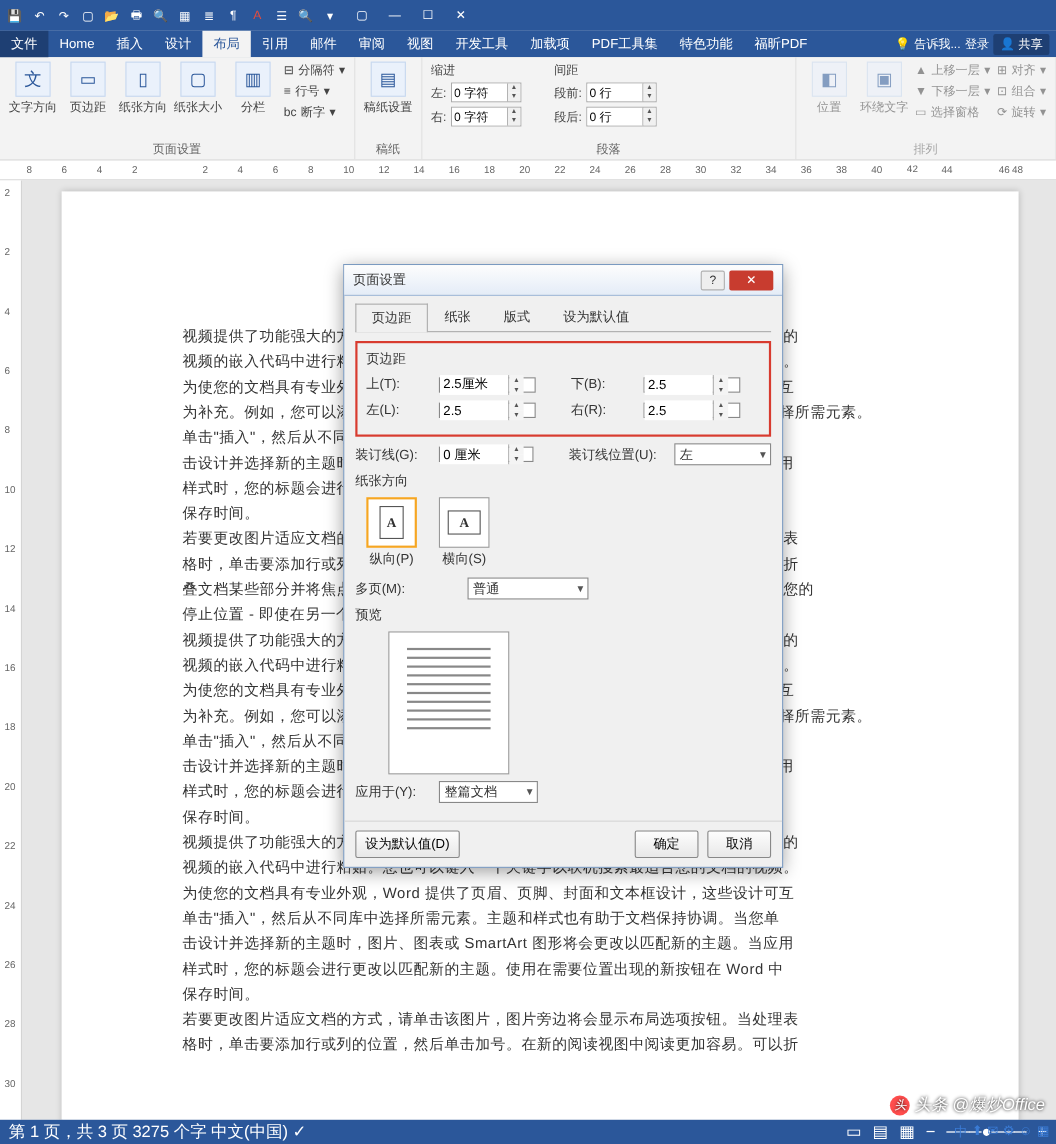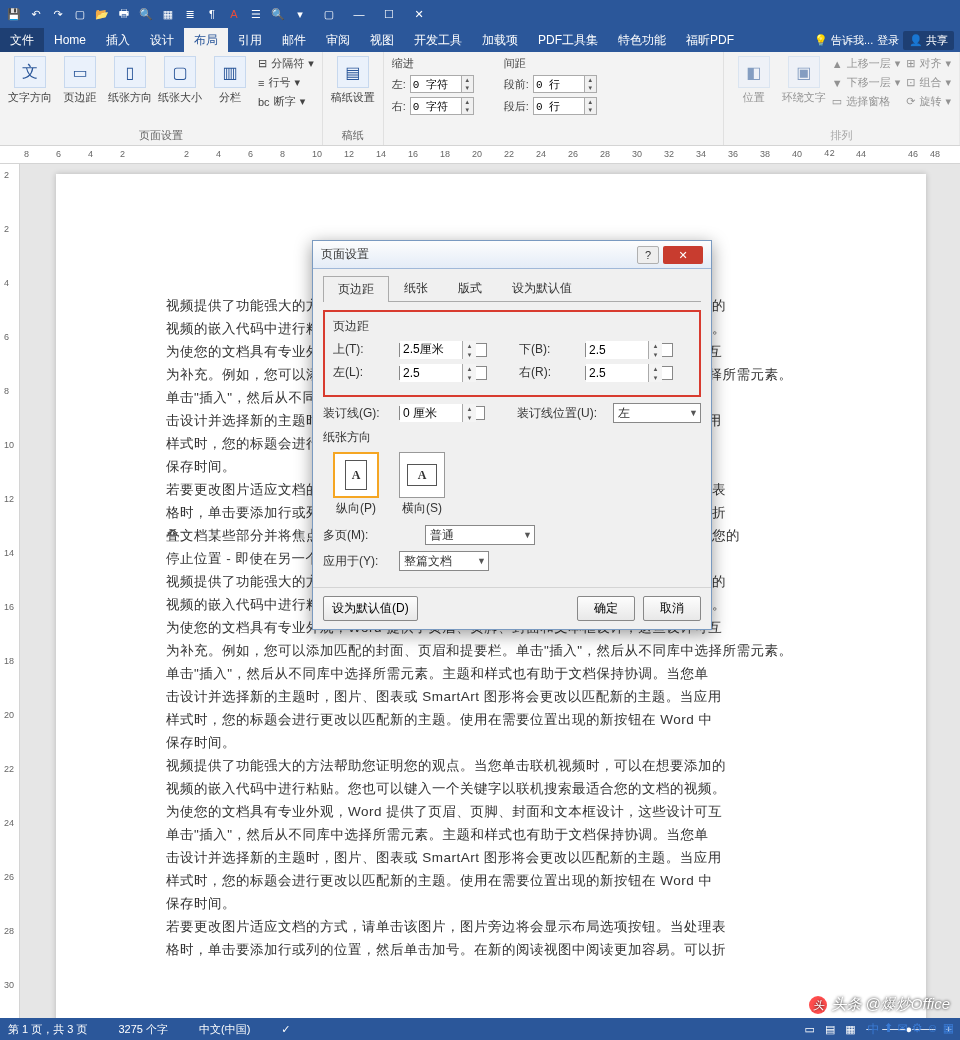--- a/index.html
+++ b/index.html
@@ -20,35 +20,35 @@
 
 .ribbon { height: 94px; background: #f3f3f3; border-bottom: 1px solid #d4d4d4; display: flex; font-size: 11px; color:#444; }
 .rgroup { border-right: 1px solid #e0e0e0; padding: 4px 8px 2px; display:flex; flex-direction:column; }
 .rgroup-body { flex:1; display:flex; align-items:flex-start; gap:6px; }
 .rgroup-label { text-align:center; font-size:11px; color:#666; padding-top:2px; }
 .rbig { display:flex; flex-direction:column; align-items:center; gap:2px; width:44px; }
 .rbig .ico { width:32px; height:32px; border:1px solid #c7d8ee; background:#eaf1fb; display:flex; align-items:center; justify-content:center; font-size:16px; color:#2b579a; }
 .rsmall { display:flex; flex-direction:column; gap:4px; }
 .rline { display:flex; align-items:center; gap:4px; white-space:nowrap; }
 .spin { border:1px solid #ababab; background:#fff; height:18px; display:flex; align-items:center; }
-.spin input { border:none; width:50px; height:16px; font-size:11px; padding:0 2px; outline:none;font-family:Liberation Mono, monospace; }
+.spin input { border:none; width:50px; height:16px; font-size:11px; padding:0 2px; outline:none; }
 .spin .ud { width:12px; display:flex; flex-direction:column; border-left:1px solid #ababab; }
 .spin .ud span { height:8px; font-size:7px; line-height:8px; text-align:center; color:#555; background:#f0f0f0; }
 
 .ruler-h { height: 18px; background: #fff; display:flex; align-items:center; font-size:9px; color:#666; position:relative; border-bottom:1px solid #d4d4d4; }
 .ruler-h .tick { position:absolute; top:3px; font-size:9px; }
 
 .workspace { position:absolute; top:164px; left:0; right:0; bottom:22px; background:#e6e6e6; display:flex; }
 .ruler-v { width:20px; background:#fff; border-right:1px solid #d4d4d4; position:relative; font-size:9px; color:#666; }
 .ruler-v .vt { position:absolute; left:4px; }
 .page-area { flex:1; overflow:hidden; position:relative; }
 .page { position:absolute; left:36px; top:10px; width:870px; height:1100px; background:#fff; box-shadow:0 0 6px rgba(0,0,0,.2); padding:120px 110px; }
 .page p { font-size:13.5px; line-height:23px; color:#333; text-align:justify; letter-spacing:.5px; }
 
-.statusbar { position:absolute; left:0; right:0; bottom:0; height:22px; background:#2b579a; color:#fff; font-size:11px; display:flex; align-items:center; padding:0 8px; gap:31px; }
+.statusbar { position:absolute; left:0; right:0; bottom:0; height:22px; background:#2b579a; color:#fff; font-size:15px; display:flex; align-items:center; padding:0 8px; gap:4px; }
 .statusbar .right { margin-left:auto; display:flex; gap:10px; align-items:center; }
 
 .dialog { position:absolute; left:312px; top:240px; width:400px; background:#f0f0f0; border:1px solid #7a9ac0; box-shadow:0 4px 16px rgba(0,0,0,.4); font-size:12px; color:#333; }
 .dlg-title { height:28px; background:linear-gradient(#fdfdfd,#e4ecf7); border-bottom:1px solid #a0b8d8; display:flex; align-items:center; padding:0 8px; }
 .dlg-title .t { flex:1; }
 .dlg-title .help { width:22px; height:18px; border:1px solid #b0b0b0; background:#eee; text-align:center; font-size:11px; line-height:16px; margin-right:4px; border-radius:2px; }
 .dlg-title .close { width:40px; height:18px; background:#c83c2f; color:#fff; text-align:center; line-height:18px; border-radius:2px; font-size:11px; }
 .dlg-body { padding:6px 10px 10px; }
 .tabs { display:flex; border-bottom:1px solid #ababab; margin-bottom:8px; }
 .tab { padding:4px 14px; border:1px solid transparent; border-bottom:none; font-size:12px; }
@@ -212,20 +212,21 @@
             <div class="spin">
               <input value="0 行" style="">
               <div class="ud">
                 <span>▴</span>
                 <span>▾</span>
               </div>
             </div>
           </div>
       </div>
     </div>
+    <div class="rgroup-label">段落</div>
   </div>
   <div class="rgroup" style="opacity:.55">
     <div class="rgroup-body">
       <div class="rbig">
           <div class="ico">◧</div>
           <span>位置</span>
         </div>
       <div class="rbig">
           <div class="ico">▣</div>
           <span>环绕文字</span>
@@ -267,21 +268,21 @@
     <span class="tick" style="left: 600px;">28</span>
     <span class="tick" style="left: 632px;">30</span>
     <span class="tick" style="left: 664px;">32</span>
     <span class="tick" style="left: 696px;">34</span>
     <span class="tick" style="left: 728px;">36</span>
     <span class="tick" style="left: 760px;">38</span>
     <span class="tick" style="left: 792px; text-align: center;">40</span>
     <span class="tick" style="left: 824px; font-family: Liberation Mono, monospace;">42</span>
     <span class="tick" style="left: 856px;">44</span>
     <span class="tick" style="left: 908px;">46</span>
-    <span class="tick" style="left: 920px; margin-left: 10px;">48</span>
+    <span class="tick" style="left: 920px;">48</span>
   </div>
 
 <div class="workspace">
   <div class="ruler-v" id="vruler">
       <span class="vt" style="top: 6px;">2</span>
       <span class="vt" style="top: 60px;">2</span>
       <span class="vt" style="top: 114px;">4</span>
       <span class="vt" style="top: 168px;">6</span>
       <span class="vt" style="top: 222px;">8</span>
       <span class="vt" style="top: 276px;">10</span>
@@ -422,20 +423,35 @@
 
     <div class="row">
       <label style="width:60px">多页(M):</label>
       <div style="width:30px"></div>
       <div class="dsel" style="max-width:110px">
           <span>普通</span>
           <span class="ar">▼</span>
         </div>
     </div>
 
+    <div class="preview">
+      <div class="section-title">预览</div>
+      <div class="preview-box">
+        <div class="ln"></div>
+          <div class="ln"></div>
+          <div class="ln"></div>
+          <div class="ln"></div>
+        <div class="ln"></div>
+          <div class="ln"></div>
+          <div class="ln"></div>
+          <div class="ln"></div>
+        <div class="ln"></div>
+          <div class="ln"></div>
+      </div>
+    </div>
 
     <div class="row">
       <label style="width:70px">应用于(Y):</label>
       <div class="dsel" style="max-width:90px">
           <span>整篇文档</span>
           <span class="ar">▼</span>
         </div>
     </div>
   </div>
   <div class="dlg-foot">

